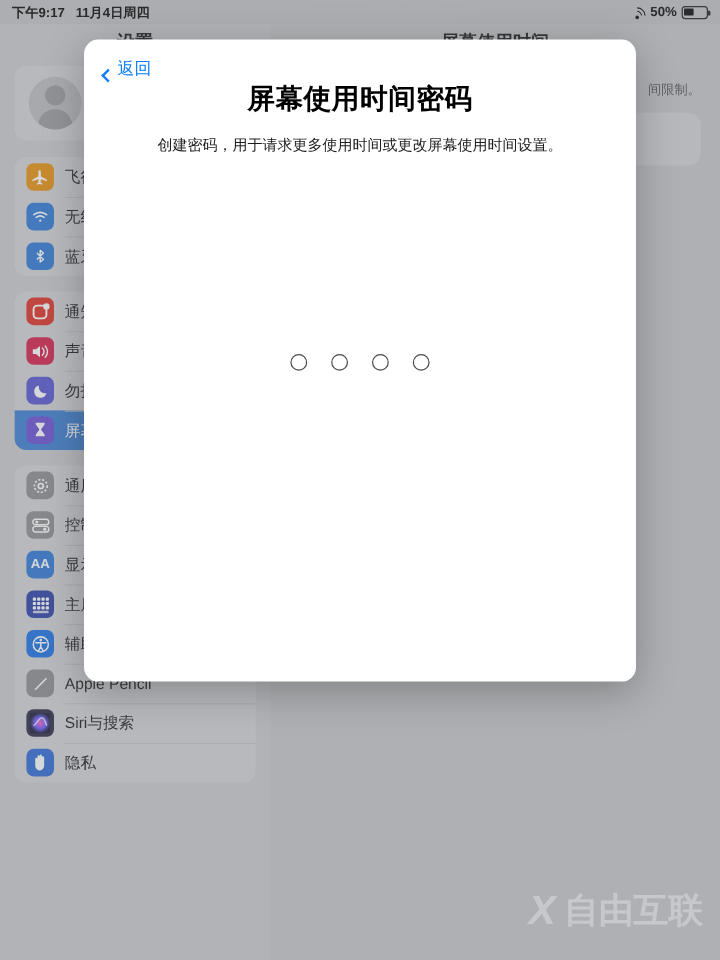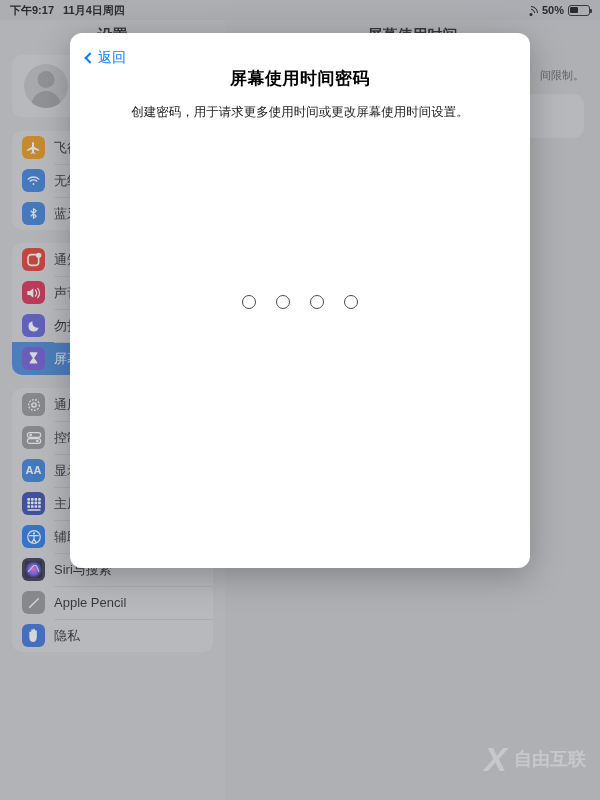--- a/index.html
+++ b/index.html
@@ -124,37 +124,37 @@
   
   #modal {
     position: absolute; left: 70px; top: 33px;
     width: 460px; height: 535px;
     background: #ffffff; border-radius: 12px;
     box-shadow: 0 8px 34px rgba(0,0,0,0.26);
     z-index: 30; overflow: hidden;
   }
   #back-btn {
     position: absolute; left: 12px; top: 13px;
-    display: flex; align-items: center; gap: 2px;
+    display: flex; align-items: flex-end; gap: 2px;
     color: #0a7cff; font-size: 14px; background: none; border: none;
     cursor: pointer; padding: 3px 4px;
     font-family: inherit;
   }
   .chev {
     display: inline-block; width: 8px; height: 8px;
     border-left: 2px solid #0a7cff; border-bottom: 2px solid #0a7cff;
     transform: rotate(45deg); margin-right: 2px; margin-top: -1px;
   }
   .modal-title {
     text-align: center; margin-top: 34px;
-    font-size: 17px; font-weight: bold; color: #000; letter-spacing: 0.5px;
+    font-size: 23px; font-weight: bold; color: #000; letter-spacing: 0.5px;
   }
   .modal-sub {
     text-align: center; margin-top: 14px; padding: 0 28px;
-    font-size: 12.5px; color: #1c1c1e; line-height: 1.45; font-family: Liberation Mono, monospace;
+    font-size: 12.5px; color: #1c1c1e; line-height: 1.45;
   }
   #dots {
     position: absolute; left: 0; right: 0; top: 262px;
     display: flex; justify-content: center; gap: 20px;
   }
   .dot {
     width: 14px; height: 14px; border-radius: 50%;
     border: 1.6px solid #4a4a4c; background: transparent;
   }
 
@@ -162,21 +162,21 @@
   #watermark {
     position: absolute; right: 14px; bottom: 24px;
     display: flex; align-items: center; gap: 7px;
     z-index: 25; opacity: 0.42; pointer-events: none;
   }
   #watermark .wm-x {
     font-size: 34px; font-weight: bold; color: #e8e9ec;
     font-style: italic; line-height: 1;
   }
   #watermark .wm-text {
-    font-size: 18px; font-weight: bold; color: #e8e9ec; line-height: 1;
+    font-size: 29px; font-weight: bold; color: #e8e9ec; line-height: 1;
   }
 </style>
 </head>
 <body>
 
 <div id="screen">
 
   <div id="statusbar">
     <div class="sb-left">
       <span>下午9:17</span>
@@ -319,42 +319,42 @@
               <span class="nav-icon" style="background: rgb(27, 114, 232);">
                 <svg width="16" height="16" viewBox="0 0 24 24" fill="none" stroke="#fff" stroke-width="1.9">
                   <circle cx="12" cy="12" r="9.4"></circle>
                   <circle cx="12" cy="6.6" r="1.7" fill="#fff" stroke="none"></circle>
                   <path d="M5.6 10h12.8M12 10v5m0 0l-3 5m3-5l3 5" stroke-linecap="round"></path>
                 </svg>
               </span>
               <span class="nav-label">辅助功能</span>
             </div>
             <div class="nav-row">
+              <span class="nav-icon" style="background: rgb(142, 142, 147);">
+                <svg width="16" height="16" viewBox="0 0 24 24" fill="none" stroke="#fff" stroke-width="2" stroke-linecap="round">
+                  <path d="M5.5 18.5L18.5 5.5"></path>
+                </svg>
+              </span>
+              <span class="nav-label">Apple Pencil</span>
+            </div>
+            <div class="nav-row">
               <span class="nav-icon" style="background: rgb(42, 42, 70);">
                 <svg width="17" height="17" viewBox="0 0 24 24">
                   <defs>
                     <radialGradient id="sg" cx="50%" cy="50%">
                       <stop offset="0%" stop-color="#ff5dcd"></stop>
                       <stop offset="55%" stop-color="#6b5bff"></stop>
                       <stop offset="100%" stop-color="#1b1b3a"></stop>
                     </radialGradient>
                   </defs>
                   <rect width="24" height="24" fill="url(#sg)"></rect>
                   <path d="M4 15c4-1 6-9 10-9s4 8 6 9" fill="none" stroke="#fff" stroke-width="1.6" opacity="0.85"></path>
                 </svg>
               </span>
               <span class="nav-label">Siri与搜索</span>
-            </div>
-            <div class="nav-row">
-              <span class="nav-icon" style="background: rgb(142, 142, 147);">
-                <svg width="16" height="16" viewBox="0 0 24 24" fill="none" stroke="#fff" stroke-width="2" stroke-linecap="round">
-                  <path d="M5.5 18.5L18.5 5.5"></path>
-                </svg>
-              </span>
-              <span class="nav-label">Apple Pencil</span>
             </div>
             <div class="nav-row">
               <span class="nav-icon" style="background: rgb(47, 106, 216);">
                 <svg width="14" height="16" viewBox="0 0 20 24" fill="#fff">
                   <path d="M3 12V6.5a1.4 1.4 0 0 1 2.8 0V11V3.4a1.4 1.4 0 0 1 2.8 0V11V2.6a1.4 1.4 0 0 1 2.8 0V11V4.6a1.4 1.4 0 0 1 2.8 0v9.2c0 4.4-2.4 7.2-5.8 7.2S3 18.5 3 14.4z"></path>
                 </svg>
               </span>
               <span class="nav-label">隐私</span>
             </div>
           </div>

